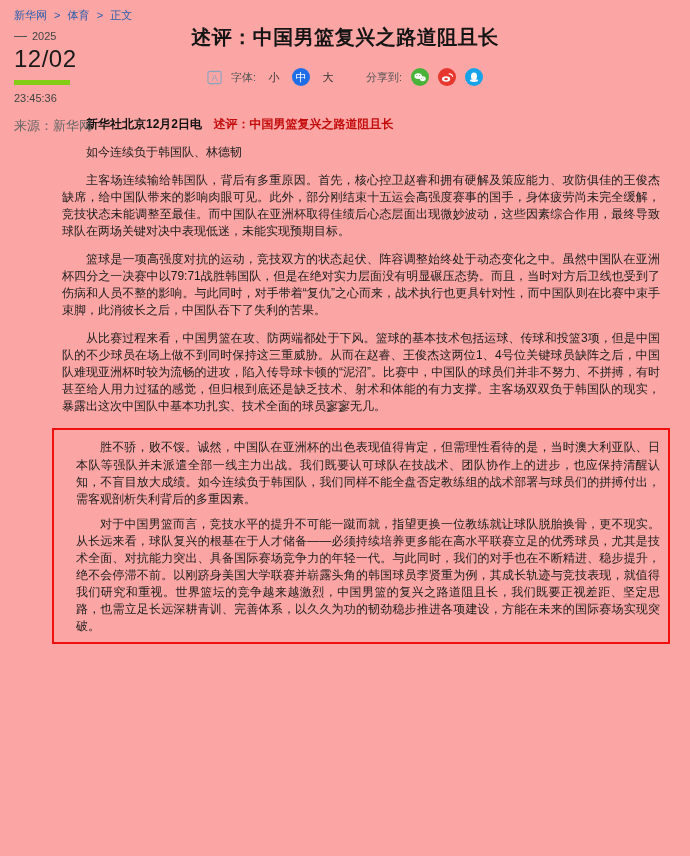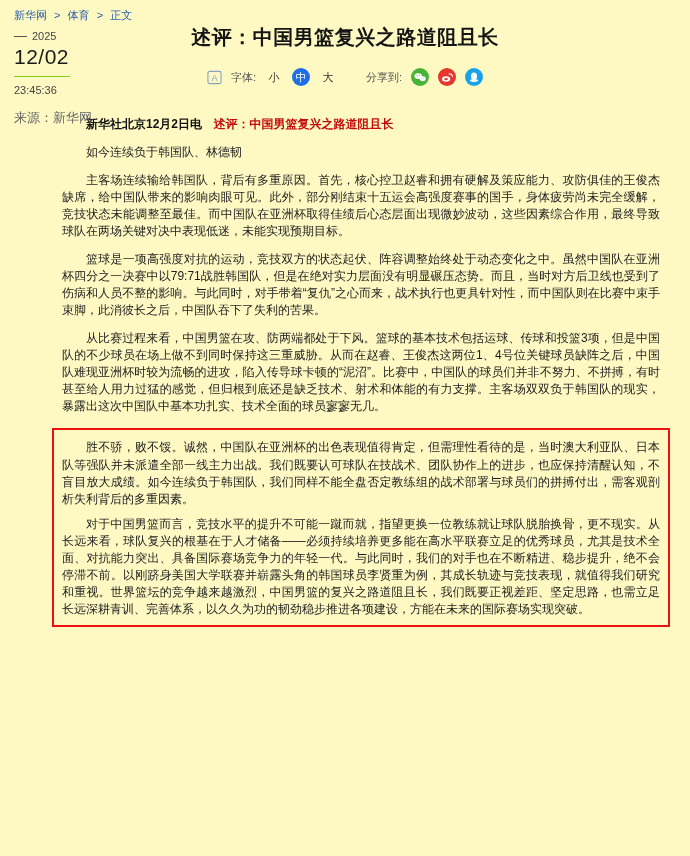--- a/index.html
+++ b/index.html
@@ -1,48 +1,48 @@
 <!DOCTYPE html>
 <html><head>
 <meta charset="utf-8">
 <style>
   * { margin:0; padding:0; box-sizing:border-box; }
   html,body { background:#ffffff; }
   body { font-family:"Liberation Sans","DejaVu Sans",sans-serif; }
-  .page { width:690px; min-height:856px; margin:0 auto; position:relative; background:#fef9c3; overflow:hidden; }
+  .page { width:690px; min-height:856px; margin:0 auto; position:relative; background:#fca5a5; overflow:hidden; }
 
   .breadcrumb { position:absolute; top:8px; left:14px; font-size:11px; color:#999; white-space:nowrap; }
   .breadcrumb a { color:#2a5fae; text-decoration:none; cursor:pointer; }
   .breadcrumb .sep { margin:0 4px; color:#2a5fae; }
   .breadcrumb .cur { color:#2a5fae; }
 
   .meta { position:absolute; top:30px; left:14px; width:78px; }
   .meta .year { font-size:11px; color:#444; display:flex; align-items:center; }
   .meta .year .dash { display:inline-block; width:13px; height:1px; background:#555; margin-right:5px; }
-  .meta .date { font-size:21px; color:#1a1a1a; letter-spacing:.5px; padding:3px 0 7px 0; border-bottom:1px solid #84cc16; width:56px; }
+  .meta .date { font-size:24px; color:#1a1a1a; letter-spacing:.5px; padding:3px 0 7px 0; border-bottom:5px solid #84cc16; width:56px; }
   .meta .time { font-size:11px; color:#444; margin-top:7px; }
   .meta .source { font-size:13px; color:#666; margin-top:13px; white-space:nowrap; }
 
   .title { text-align:center; padding-top:24px; font-size:20px; font-weight:bold; color:#151515; letter-spacing:.5px; }
 
   .toolbar { display:flex; justify-content:center; align-items:center; gap:9px; margin-top:17px; font-size:11px; color:#555; }
   .toolbar .tlabel { color:#555; }
   .toolbar .share-label { margin-left:20px; }
   .fonticon { display:inline-flex; width:15px; height:15px; }
   .font-btn { cursor:pointer; color:#333; display:inline-flex; width:18px; height:18px; align-items:center; justify-content:center; border-radius:50%; }
   .font-btn.active { background:#1f6ee8; color:#fff; }
   .share-icon { width:18px; height:18px; display:inline-flex; cursor:pointer; }
   .share-icon svg { width:18px; height:18px; }
 
   .article { padding:30px 30px 12px 62px; font-size:12px; line-height:1.42; color:#1c1c1c; text-align:justify; }
   .article p { text-indent:2em; margin-bottom:11px; }
   .lead { font-weight:bold; color:#111; }
   .lead .red { color:#c30d0d; margin-left:8px; }
 
-  .highlight-box { border:2px solid #f01010; margin:13px -10px 0 -10px; padding:1px 8px 4px 8px; }
+  .highlight-box { border:2px solid #f01010; margin:13px -10px 0 -10px; padding:1px 8px 4px 22px; }
   .highlight-box p { margin-top:8px; margin-bottom:3px; }
 </style>
 </head>
 <body>
 
 <div class="page">
 
   <div class="breadcrumb">
     <a>新华网</a>
     <span class="sep">&gt;</span>

